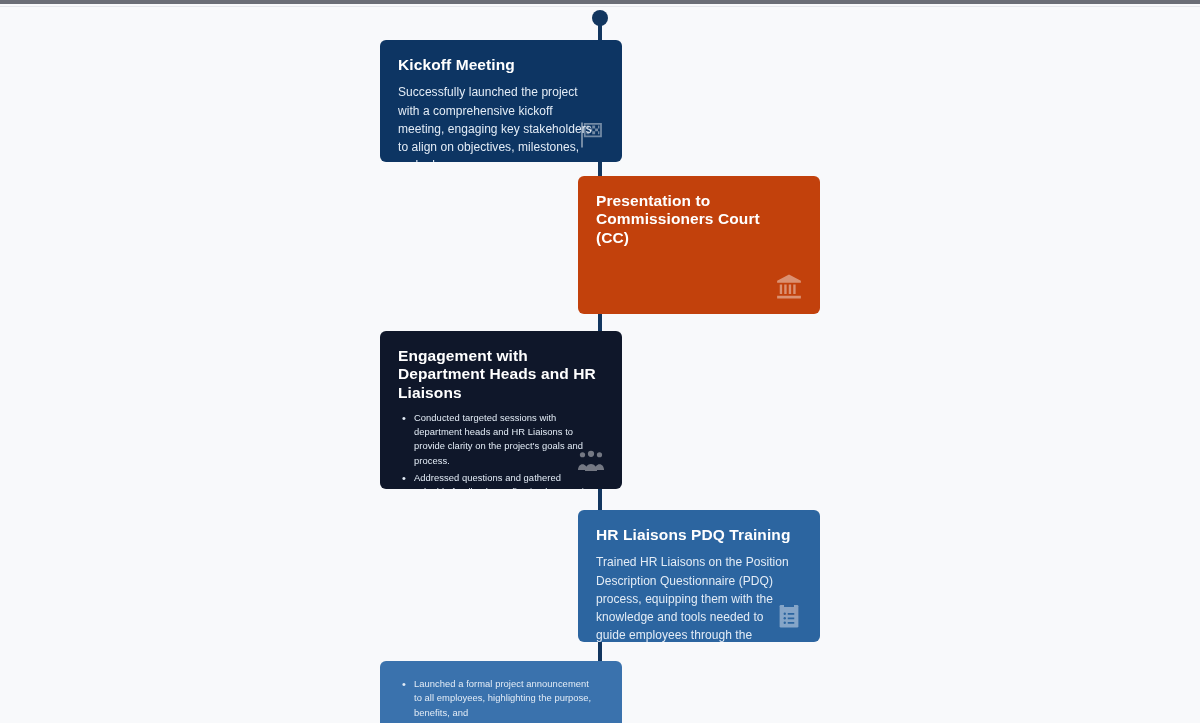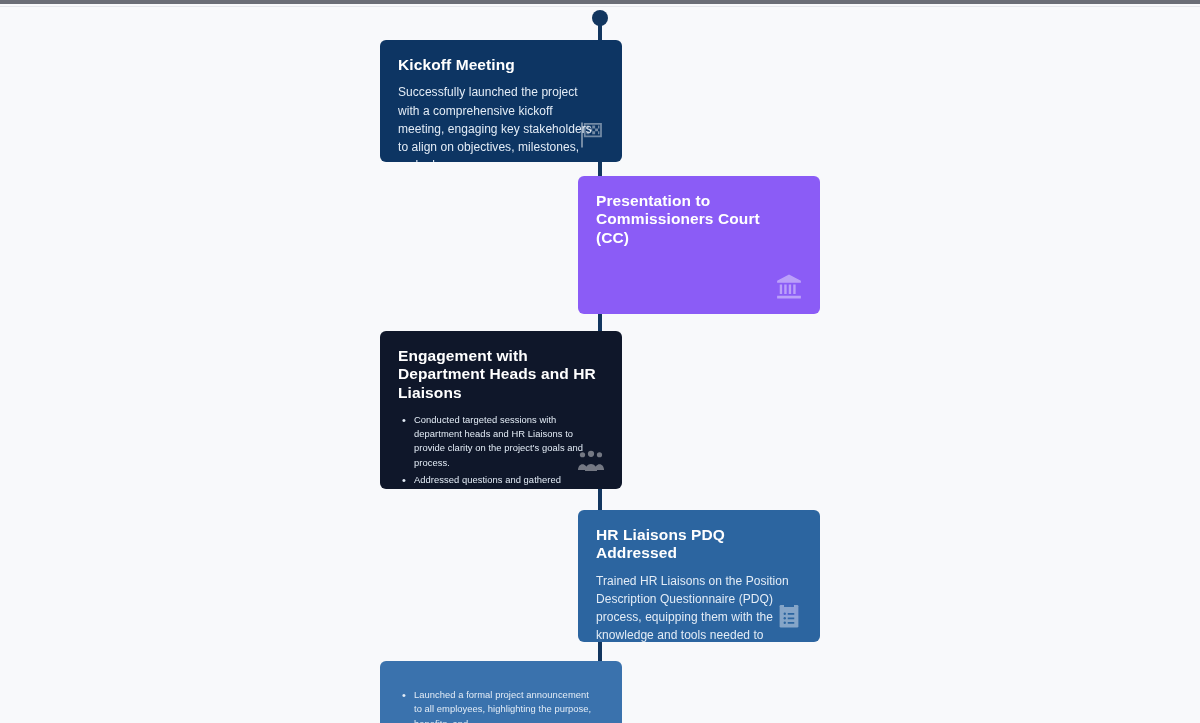--- a/index.html
+++ b/index.html
@@ -41,21 +41,21 @@
   .card-title {
     font-size:15.5px; font-weight:700; line-height:1.18;
     letter-spacing:0.1px; margin-bottom:9px;
   }
   .card-body {
     font-size:12px; line-height:1.52; color:#e3ecf6;
     letter-spacing:0.05px;
   }
   .card-list {
     list-style:none; font-size:9.4px; line-height:1.52;
-    color:#e3ecf6; letter-spacing:0.05px;margin-top:11px;
+    color:#e3ecf6; letter-spacing:0.05px;
   }
   .card-list li {
     position:relative; padding-left:16px; margin-bottom:3px;
   }
   .card-list li:before {
     content:"\2022"; position:absolute; left:4px; top:-1px;
     font-size:11px; color:#e3ecf6;
   }
 
   .card-icon {
@@ -87,21 +87,21 @@
     <div class="card-body">Successfully launched the project with a comprehensive kickoff meeting, engaging key stakeholders to align on objectives, milestones, and roles.</div>
     <span class="card-icon">
       <svg viewBox="0 0 24 24">
         <path d="M4 2h1.6v20H4z"></path>
         <path d="M7 3h13v10H7z" fill="none" stroke="#ffffff" stroke-width="1.4"></path>
         <path d="M8.4 4.4h2.3v2.3H8.4zm4.6 0h2.3v2.3H13zm4.6 0h1.1v2.3h-1.1zM10.7 6.7H13V9h-2.3zm4.6 0h2.3V9h-2.3zM8.4 9h2.3v2.3H8.4zm4.6 0h2.3v2.3H13zm4.6 0h1.1v2.3h-1.1z"></path>
       </svg>
     </span>
   </div>
 
-  <div class="card right" id="card2" style="background: #8b5cf6;">
+  <div class="card right" id="card2" style="background: #c2410c;">
     <div class="card-title">Presentation to Commissioners Court (CC)</div>
     <span class="card-icon">
       <svg viewBox="0 0 24 24">
         <path d="M12 2 2.5 7v1.6h19V7z"></path>
         <path d="M4.6 10h1.9v7.6H4.6zm3.6 0h1.9v7.6H8.2zm3.6 0h1.9v7.6h-1.9zm3.6 0h1.9v7.6h-1.9z"></path>
         <path d="M2.5 19h19v2.2h-19z"></path>
       </svg>
     </span>
   </div>
 
@@ -117,21 +117,21 @@
         <circle cx="12" cy="5.4" r="2.5"></circle>
         <circle cx="18.8" cy="6.2" r="2.1"></circle>
         <path d="M1.6 18.4c0-2.7 1.6-4.6 3.6-4.6s3.6 1.9 3.6 4.6z"></path>
         <path d="M15.2 18.4c0-2.7 1.6-4.6 3.6-4.6s3.6 1.9 3.6 4.6z"></path>
         <path d="M7.2 19.2c0-3.2 2.1-5.6 4.8-5.6s4.8 2.4 4.8 5.6z"></path>
       </svg>
     </span>
   </div>
 
   <div class="card right" id="card4" style="background: rgb(44, 101, 160);">
-    <div class="card-title">HR Liaisons PDQ Addressed</div>
+    <div class="card-title">HR Liaisons PDQ Training</div>
     <div class="card-body">Trained HR Liaisons on the Position Description Questionnaire (PDQ) process, equipping them with the knowledge and tools needed to guide employees through the process.</div>
     <span class="card-icon">
       <svg viewBox="0 0 24 24">
         <path d="M5.5 4h13a1 1 0 0 1 1 1v16a1 1 0 0 1-1 1h-13a1 1 0 0 1-1-1V5a1 1 0 0 1 1-1z"></path>
         <path d="M9 2.2h6a1 1 0 0 1 1 1v2.4H8V3.2a1 1 0 0 1 1-1z" fill="#2c65a0"></path>
         <circle cx="8.6" cy="11" r="0.95" fill="#2c65a0"></circle>
         <circle cx="8.6" cy="14.6" r="0.95" fill="#2c65a0"></circle>
         <circle cx="8.6" cy="18.2" r="0.95" fill="#2c65a0"></circle>
         <path d="M11 10.3h5.2v1.4H11zm0 3.6h5.2v1.4H11zm0 3.6h5.2v1.4H11z" fill="#2c65a0"></path>
       </svg>

